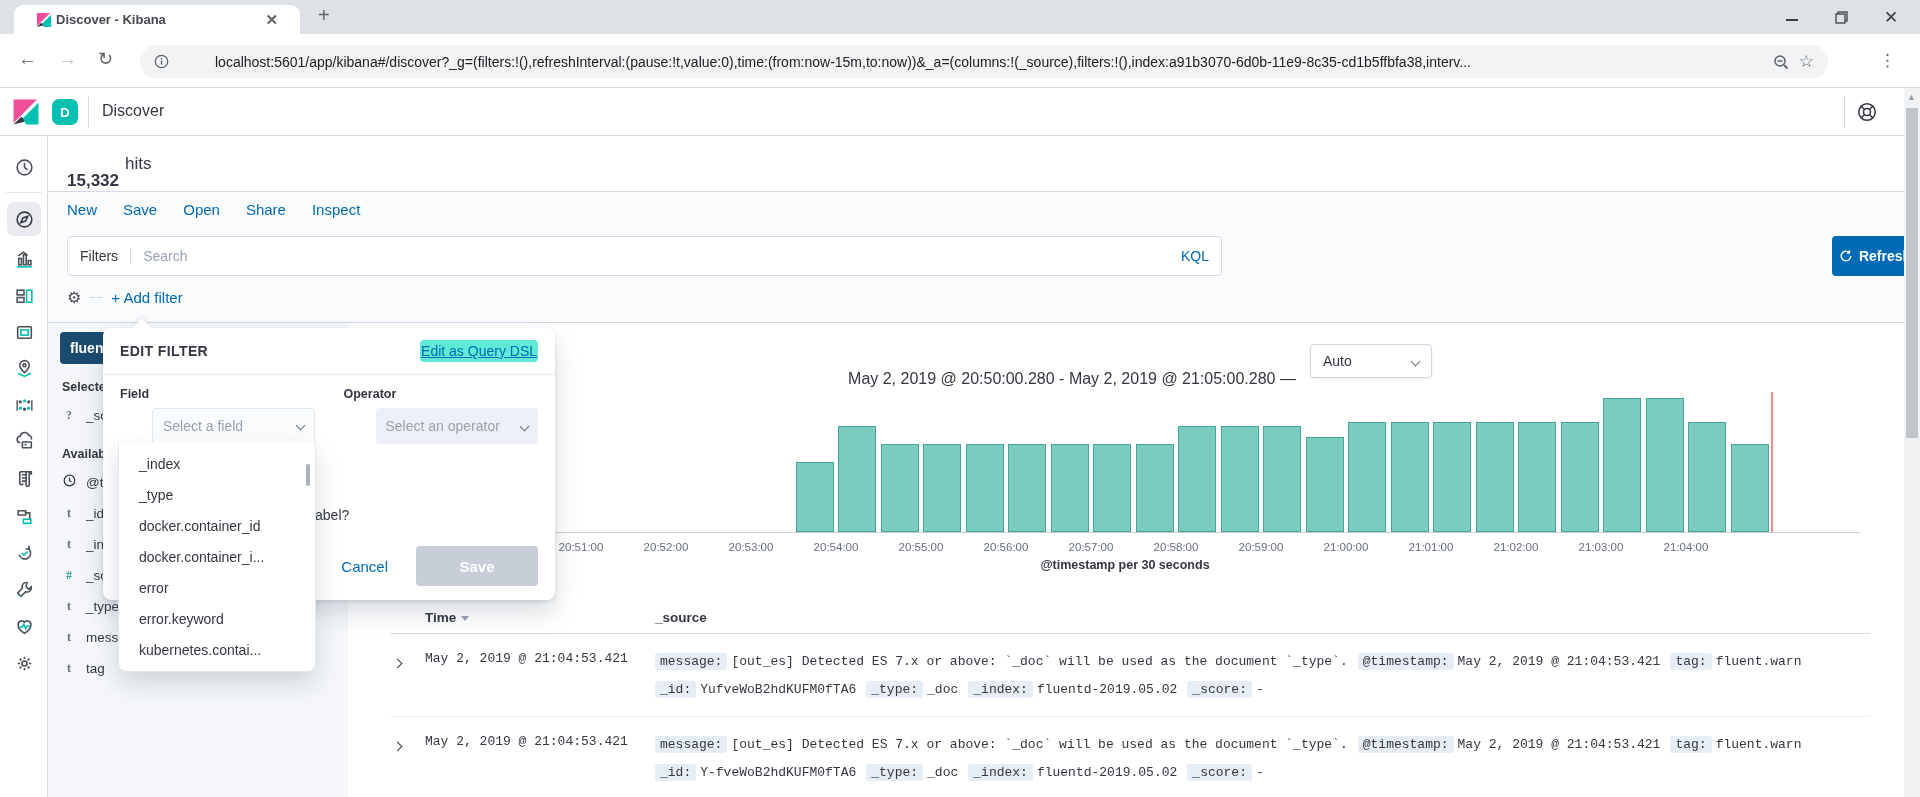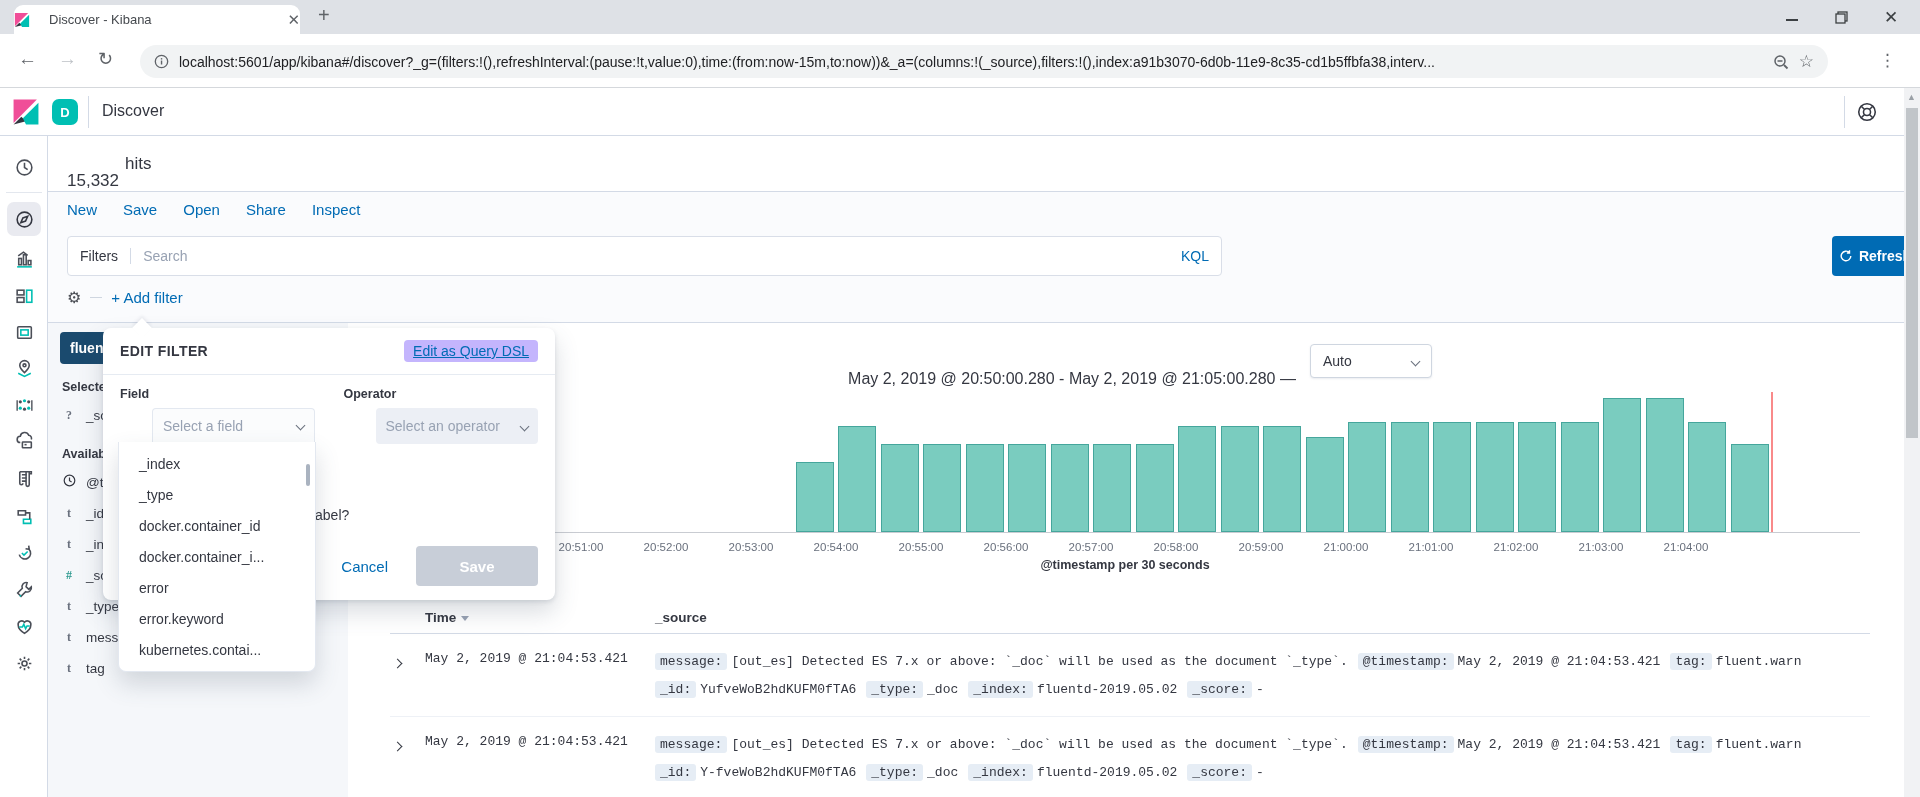--- a/index.html
+++ b/index.html
@@ -3,32 +3,32 @@
 <meta charset="utf-8">
 <style>
   * { margin:0; padding:0; box-sizing:border-box; }
   html,body { background:#fff; }
   #root { position:relative; width:1920px; height:797px; overflow:hidden;
           font-family:"Liberation Sans", sans-serif; color:#343741; background:#fff; }
 
   
   .tabstrip { position:absolute; left:0; top:0; width:1920px; height:34px; background:#dee1e6; }
   .tab { position:absolute; left:14px; top:5px; width:286px; height:29px; background:#fff;
-         border-radius:9px 9px 0 0; display:flex; align-items:center; padding:0 0; gap:19px; }
+         border-radius:9px 9px 0 0; display:flex; align-items:center; padding:0 22px; gap:4px;font-weight:bold; }
   .tab-title { font-size:13px; color:#45494e; flex:1; white-space:nowrap; overflow:hidden; }
   .tab-close { color:#5f6368; font-size:15px; line-height:1; cursor:default; }
   .newtab { position:absolute; left:318px; top:4px; font-size:20px; color:#5f6368; }
   .win-controls { position:absolute; right:8px; top:0; height:34px; display:flex; align-items:center; gap:36px; padding-right:14px; color:#3c4043; }
   .wc { width:14px; height:14px; display:flex; align-items:center; justify-content:center; font-size:14px; }
   .wc-min { border-bottom:2px solid #3c4043; height:8px; width:12px; }
   .urlbar { position:absolute; left:0; top:34px; width:1920px; height:54px; background:#fff; border-bottom:1px solid #d5d8dc; }
   .navbtn { position:absolute; top:14px; font-size:19px; color:#5f6368; }
   .omnibox { position:absolute; left:140px; top:11px; width:1688px; height:33px; background:#f1f3f4;
              border-radius:17px; display:flex; align-items:center; padding:0 14px; gap:10px; }
-  .url-text { flex:1; font-size:14px; color:#202124; white-space:nowrap; overflow:hidden; }
+  .url-text { flex:1; font-size:14px; color:#202124; white-space:nowrap; overflow:hidden;margin-left:36px; }
   .chrome-right { position:absolute; top:14px; }
 
   
   .kb-header { position:absolute; left:0; top:88px; width:1920px; height:48px; background:#fff; border-bottom:1px solid #d3dae6; }
   .kb-logo { position:absolute; left:12px; top:10px; }
   .kb-badge { position:absolute; left:52px; top:11px; width:26px; height:26px; background:#00bfb3; color:#fff;
               border-radius:7px; font-size:13px; font-weight:bold; display:flex; align-items:center; justify-content:center; }
   .kb-sep { position:absolute; left:88px; top:8px; width:1px; height:32px; background:#d3dae6; }
   .kb-breadcrumb { position:absolute; left:102px; top:14px; font-size:16px; color:#343741; }
   .kb-help-sep { position:absolute; right:75px; top:8px; width:1px; height:32px; background:#d3dae6; }
@@ -37,21 +37,21 @@
   
   .nav-rail { position:absolute; left:0; top:136px; width:48px; height:661px; background:#fff; border-right:1px solid #d3dae6; }
   .nav-item { position:absolute; left:7px; width:34px; height:34px; display:flex; align-items:center; justify-content:center; border-radius:7px; }
   .nav-item.sel { background:#e9eaf0; }
   .nav-item svg { display:block; }
   .rail-div { position:absolute; left:6px; width:36px; height:1px; background:#e3e7ee; }
 
   
   .hits-bar { position:absolute; left:48px; top:136px; width:1856px; height:56px; border-bottom:1px solid #d3dae6; background:#fff;
               display:flex; align-items:center; padding-left:19px; font-size:17px; }
-  .hits-count { font-weight:normal; margin-right:6px;margin-top:35px; }
+  .hits-count { font-weight:bold; margin-right:6px;margin-top:35px; }
   .toolstrip { position:absolute; left:48px; top:192px; width:1856px; height:131px; background:#fafbfd; border-bottom:1px solid #d3dae6; }
   #menu { position:absolute; left:19px; top:9px; display:flex; gap:26px; }
   .menu-link { color:#006bb4; font-size:15px; }
   .query-box { position:absolute; left:19px; top:44px; width:1155px; height:40px; background:#fff; border:1px solid #d9dee8;
                border-radius:4px; display:flex; align-items:center; padding:0 12px; }
   .filters-btn { font-size:14px; color:#343741; padding-right:12px; border-right:1px solid #d3dae6; }
   .search-ph { flex:1; color:#98a2b3; font-size:14px; padding-left:12px; }
   .kql { color:#006bb4; font-size:14px; padding-left:10px; }
   .datepicker { position:absolute; left:1182px; top:44px; width:588px; height:40px; background:#fff; border:1px solid #d9dee8;
                 border-radius:4px; display:flex; align-items:center; }
@@ -103,21 +103,21 @@
   .src-key { background:#e6edf5; border-radius:3px; padding:1px 5px; margin-right:4px; }
   .src-val { margin-right:10px; }
 
   
   .popup { position:absolute; left:103px; top:328px; width:452px; height:272px; background:#fff; border-radius:8px;
            box-shadow:0 12px 24px rgba(65,78,101,.2), 0 2px 4px rgba(65,78,101,.15); z-index:20; }
   .popup-arrow { position:absolute; left:32px; top:-7px; width:14px; height:14px; background:#fff; transform:rotate(45deg);
                  box-shadow:-2px -2px 3px rgba(65,78,101,.08); }
   .popup-head { display:flex; align-items:center; justify-content:space-between; padding:12px 17px; border-bottom:1px solid #e6ebf2; }
   .popup-title { font-size:14px; font-weight:bold; letter-spacing:.4px; color:#343741; }
-  .dsl-link { color:#006bb4; font-size:14px; text-decoration:underline; background:#c4b5fd; border-radius:4px; padding:3px 9px; }
+  .dsl-link { color:#006bb4; font-size:14px; text-decoration:underline; background:#5eead4; border-radius:4px; padding:3px 1px; }
   .popup-form { display:flex; gap:29px; padding:12px 17px 0 17px; }
   .fcol { width:196px; }
   .flabel { font-size:12.5px; font-weight:600; color:#343741; margin-bottom:7px; }
   .combo { height:36px; border-radius:4px 4px 0 0; display:flex; align-items:center; padding:0 10px; font-size:14px; color:#98a2b3;margin-left:32px; }
   .combo-field { background:#fbfcfd; border:1px solid #e3e8f0; border-bottom:2px solid #0061a6; }
   .combo-op { background:#eceff5; border-radius:4px; }
   .combo .chev { margin-left:auto; color:#98a2b3; }
   .custom-label-row { position:absolute; left:17px; top:178px; display:flex; align-items:center; }
   .switch { width:44px; height:20px; border-radius:10px; background:#c9cfd8; position:relative; }
   .switch::after { content:""; position:absolute; left:2px; top:2px; width:16px; height:16px; border-radius:50%; background:#fff; }

